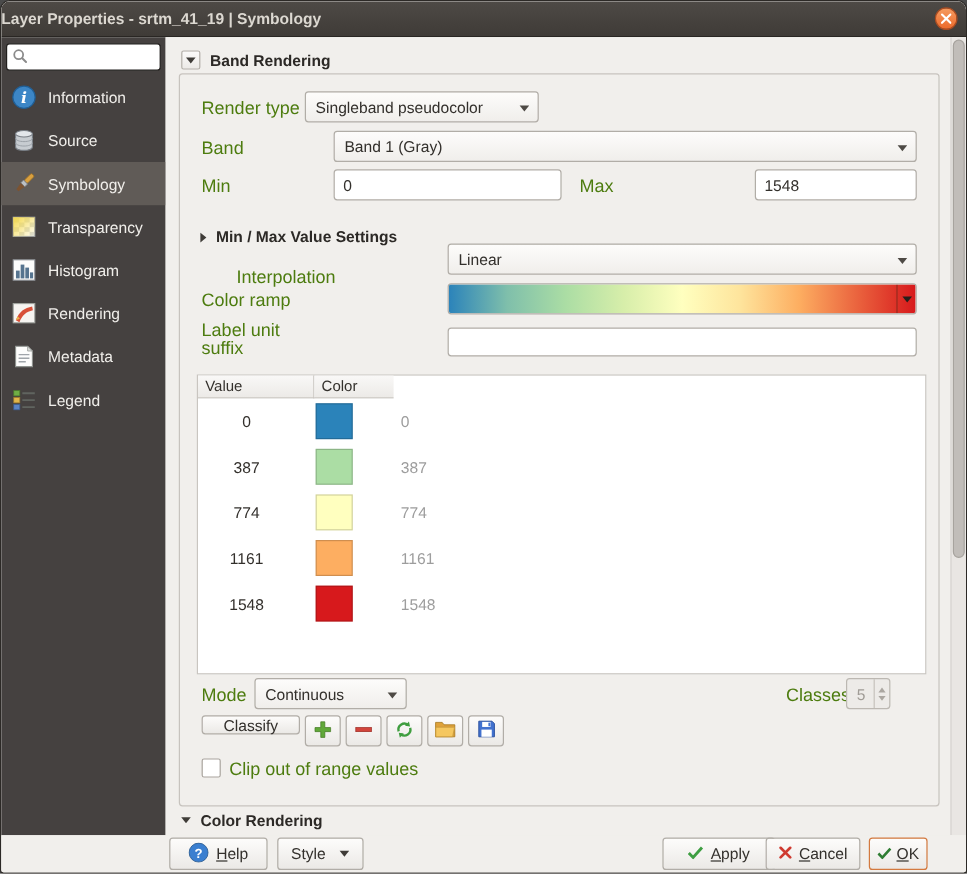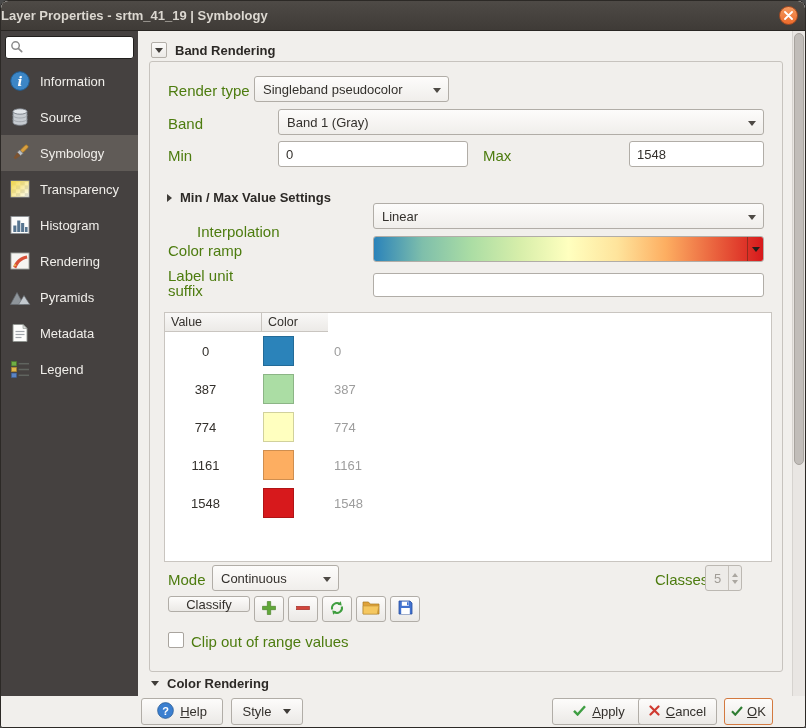--- a/index.html
+++ b/index.html
@@ -174,29 +174,20 @@
         <span class="side-icon">
           <svg viewBox="0 0 22 22">
               <rect x="2" y="3" width="18" height="16" fill="#f6f4f1" stroke="#a1a49f" stroke-width="0.9"></rect>
               <path d="M4.2 16.8C7 9.5 11.5 6.6 17.8 5.4l.6 3.1c-5.6 1.2-9 4.2-11.2 10z" fill="#d85038"></path>
               <path d="M4.2 16.8l3.4-1.2-1.8-2z" fill="#e9b64d"></path>
             </svg>
         </span>
         <span>Rendering</span>
       </div>
 
-      <div class="side-item">
-        <span class="side-icon">
-          <svg viewBox="0 0 22 22">
-              <path d="M1.5 18.5L8 6.5l6.5 12z" fill="#8f959b" stroke="#676d73" stroke-width="0.7"></path>
-              <path d="M9.5 18.5L15 9.5l5.8 9z" fill="#c3c9cf" stroke="#676d73" stroke-width="0.7"></path>
-            </svg>
-        </span>
-        <span>Pyramids</span>
-      </div>
 
       <div class="side-item">
         <span class="side-icon">
           <svg viewBox="0 0 22 22">
               <path d="M4 2.5h10l4 4v13H4z" fill="#fdfdfc" stroke="#8f938f" stroke-width="0.9"></path>
               <path d="M14 2.5l4 4h-4z" fill="#d9dcd9" stroke="#8f938f" stroke-width="0.6"></path>
               <g stroke="#a0a5aa" stroke-width="1.2">
                 <line x1="6.5" y1="9.5" x2="15.5" y2="9.5"></line>
                 <line x1="6.5" y1="12.5" x2="15.5" y2="12.5"></line>
                 <line x1="6.5" y1="15.5" x2="12.5" y2="15.5"></line>

